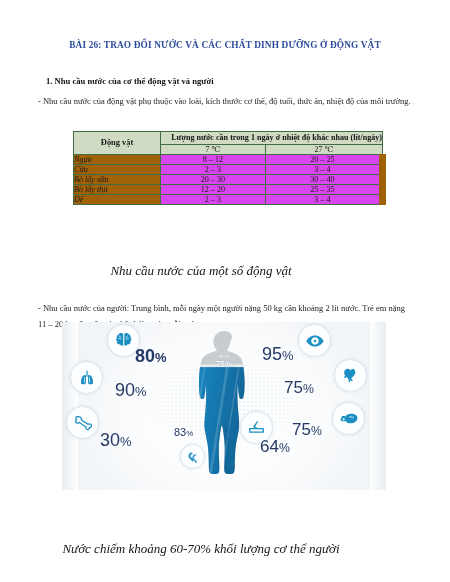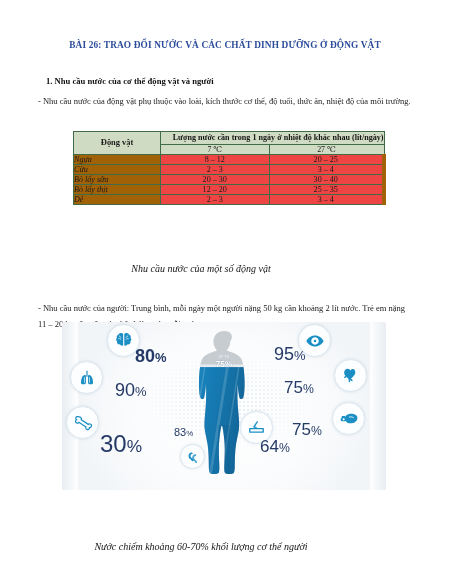--- a/index.html
+++ b/index.html
@@ -95,36 +95,36 @@
     border-top:1px solid #3f6b47;
     border-bottom:1px solid #3f6b47;
     border-right:1px solid #3f6b47;
     border-left:1px solid #3f6b47;
     font-style:italic;
   }
   td.cell-val{
     text-align:center;
     padding:1.5px 0;
     font-size:8.1px;
-    background:#ef4444;
+    background:#d946ef;
     border-left:1px dotted #7d9c82;
     border-right:1px dotted #7d9c82;
     border-top:1px dotted #9ab49e;
     border-bottom:1px dotted #9ab49e;
   }
   tr.row-first td.cell-val{border-top:1px solid #3f6b47;}
   tr.row-last td.cell-val{border-bottom:1px solid #3f6b47;}
-  td.cell-val.last-col{border-right:4px solid #a16207;}
+  td.cell-val.last-col{border-right:7px solid #a16207;}
 
   
   .caption{
     position:absolute;width:402px;left:0;
     text-align:center;
     font-style:italic;
-    font-size:10px;
+    font-size:13px;
     color:#141414;
   }
   #caption-table{top:263px;}
   #caption-figure{top:505px;margin-top:36px;}
 
   
   .info-panel{
     position:absolute;left:62px;top:322px;
     width:324px;height:168px;
     background:
@@ -197,22 +197,22 @@
   .c-lungs{left:8px;top:39px;}
   .c-bone{left:4px;top:84px;}
   .c-eye{left:236px;top:2px;}
   .c-heart{left:272px;top:37px;}
   .c-muscle{left:270px;top:80px;}
   .c-liver{left:178px;top:89px;}
   .c-kidney{left:118px;top:122px;}
 
   .p-brain{left:73px;top:24px;font-size:18px;font-weight:bold;}
   .p-lungs{left:53px;top:58px;font-size:18px;}
-  .p-bone{left:38px;top:108px;font-size:24px;text-align:right;}
-  .p-eye{left:200px;top:22px;font-size:18px;margin-left:12px;}
+  .p-bone{left:38px;top:108px;font-size:18px;text-align:right;}
+  .p-eye{left:200px;top:22px;font-size:18px;}
   .p-heart{left:222px;top:56px;font-size:17px;}
   .p-muscle{left:230px;top:98px;font-size:17px;}
   .p-liver{left:178px;top:115px;font-size:17px;margin-left:20px;}
   .p-kidney{left:112px;top:104px;font-size:11px;}
 </style>
 </head>
 <body>
 
 <div class="page">
 

